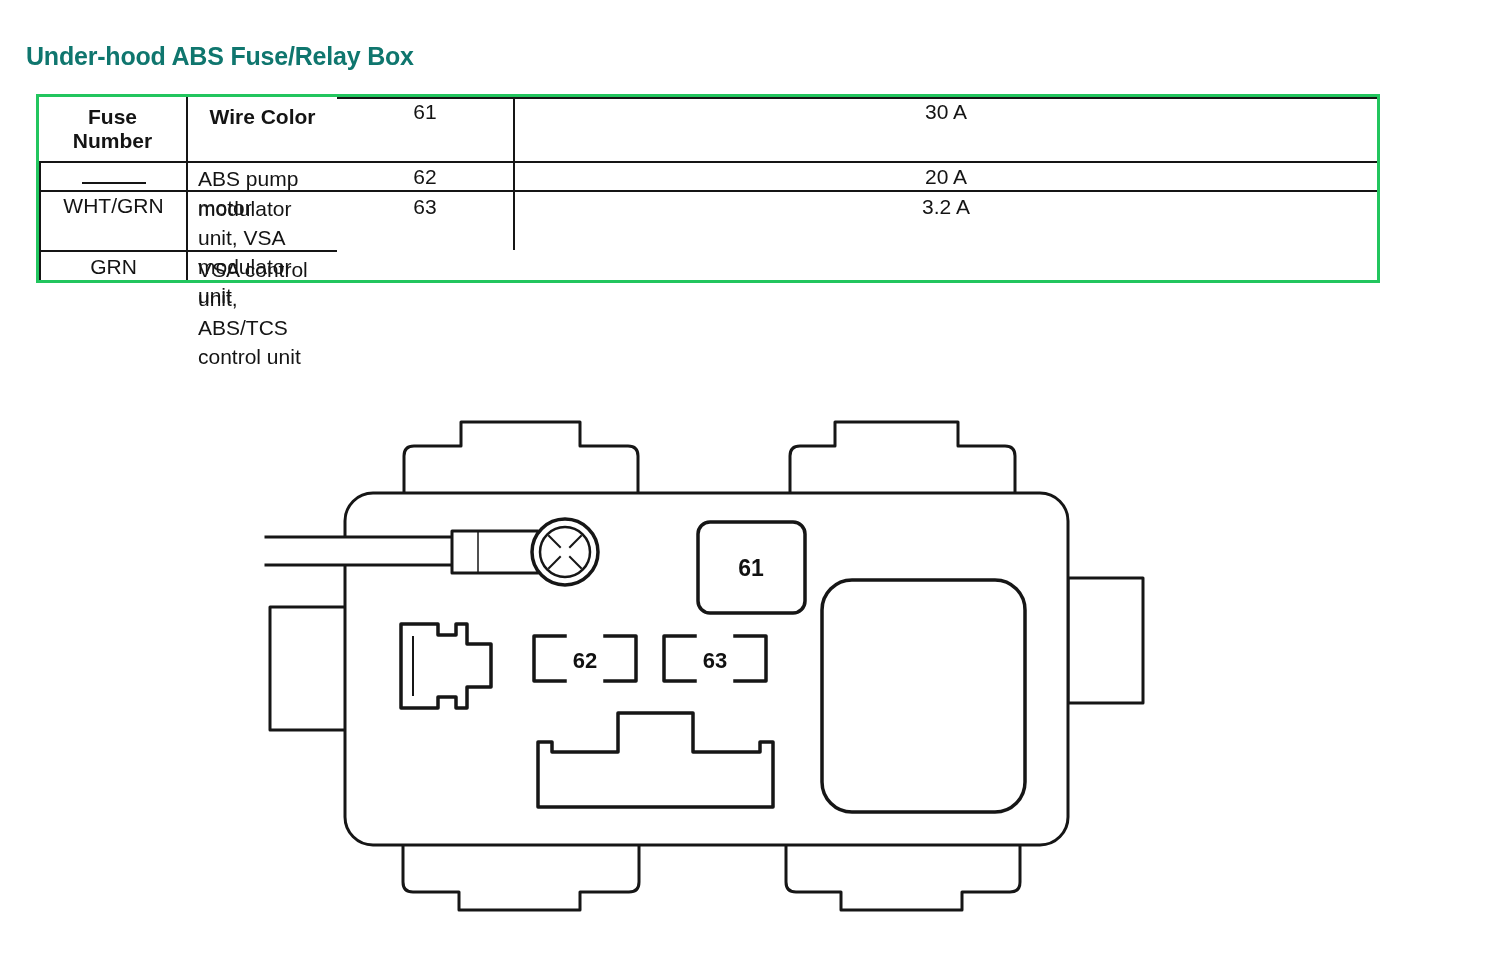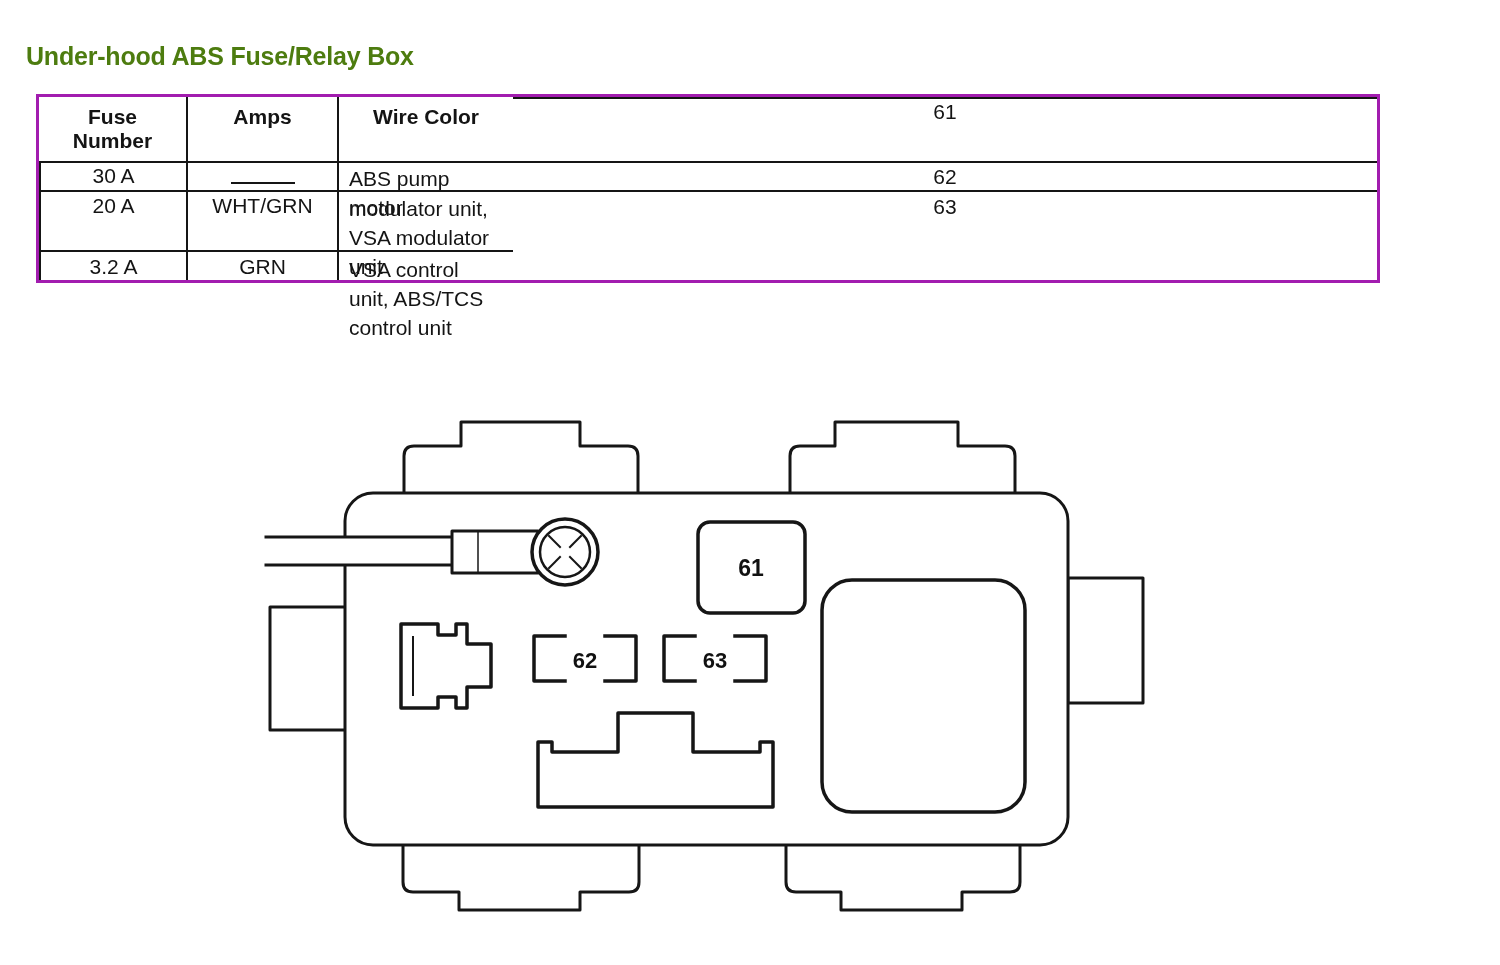--- a/index.html
+++ b/index.html
@@ -2,25 +2,25 @@
 <html><head>
 <meta charset="utf-8">
 <style>
   html,body{margin:0;padding:0;}
   body{
     width:1500px;height:965px;position:relative;background:#ffffff;
     font-family:"Liberation Sans", sans-serif;color:#141414;overflow:hidden;
   }
   .page-title{
     position:absolute;left:26px;top:42px;font-size:25px;font-weight:bold;
-    letter-spacing:-0.2px;color:#4d7c0f;
+    letter-spacing:-0.2px;color:#0f766e;
   }
   .fuse-table{
     position:absolute;left:36px;top:94px;width:1344px;box-sizing:border-box;
-    border:3px solid #a21caf;display:grid;
+    border:3px solid #22c55e;display:grid;
     grid-template-columns:147px 151px 176px 1fr;
     grid-template-rows:64px 29px 60px 30px;
     font-size:21px;line-height:24px;
   }
   .cell{box-sizing:border-box;padding:1px 4px;}
   .cell.bl{border-left:2px solid #151515;}
   .cell.bt{border-top:2px solid #151515;}
   .hdr{font-weight:bold;text-align:center;padding-top:8px;}
   .num{text-align:center;padding-top:2px;}
   .desc{text-align:left;padding:20px 10px;line-height:29px;}
@@ -40,21 +40,20 @@
 <body>
 
 <div class="page-title">Under-hood ABS Fuse/Relay Box</div>
 
 <div class="fuse-table">
 
   <div class="cell hdr">
     <div>Fuse</div>
     <div>Number</div>
   </div>
-  <div class="cell hdr bl">Amps</div>
   <div class="cell hdr bl">Wire Color</div>
 
   <div class="cell num bt r61">61</div>
   <div class="cell num bt bl r61">30 A</div>
   <div class="cell num bt bl r61"><span class="dash"></span></div>
   <div class="cell desc bt bl r61">
     <div>ABS pump motor</div>
   </div>
 
   <div class="cell num bt r62">62</div>

